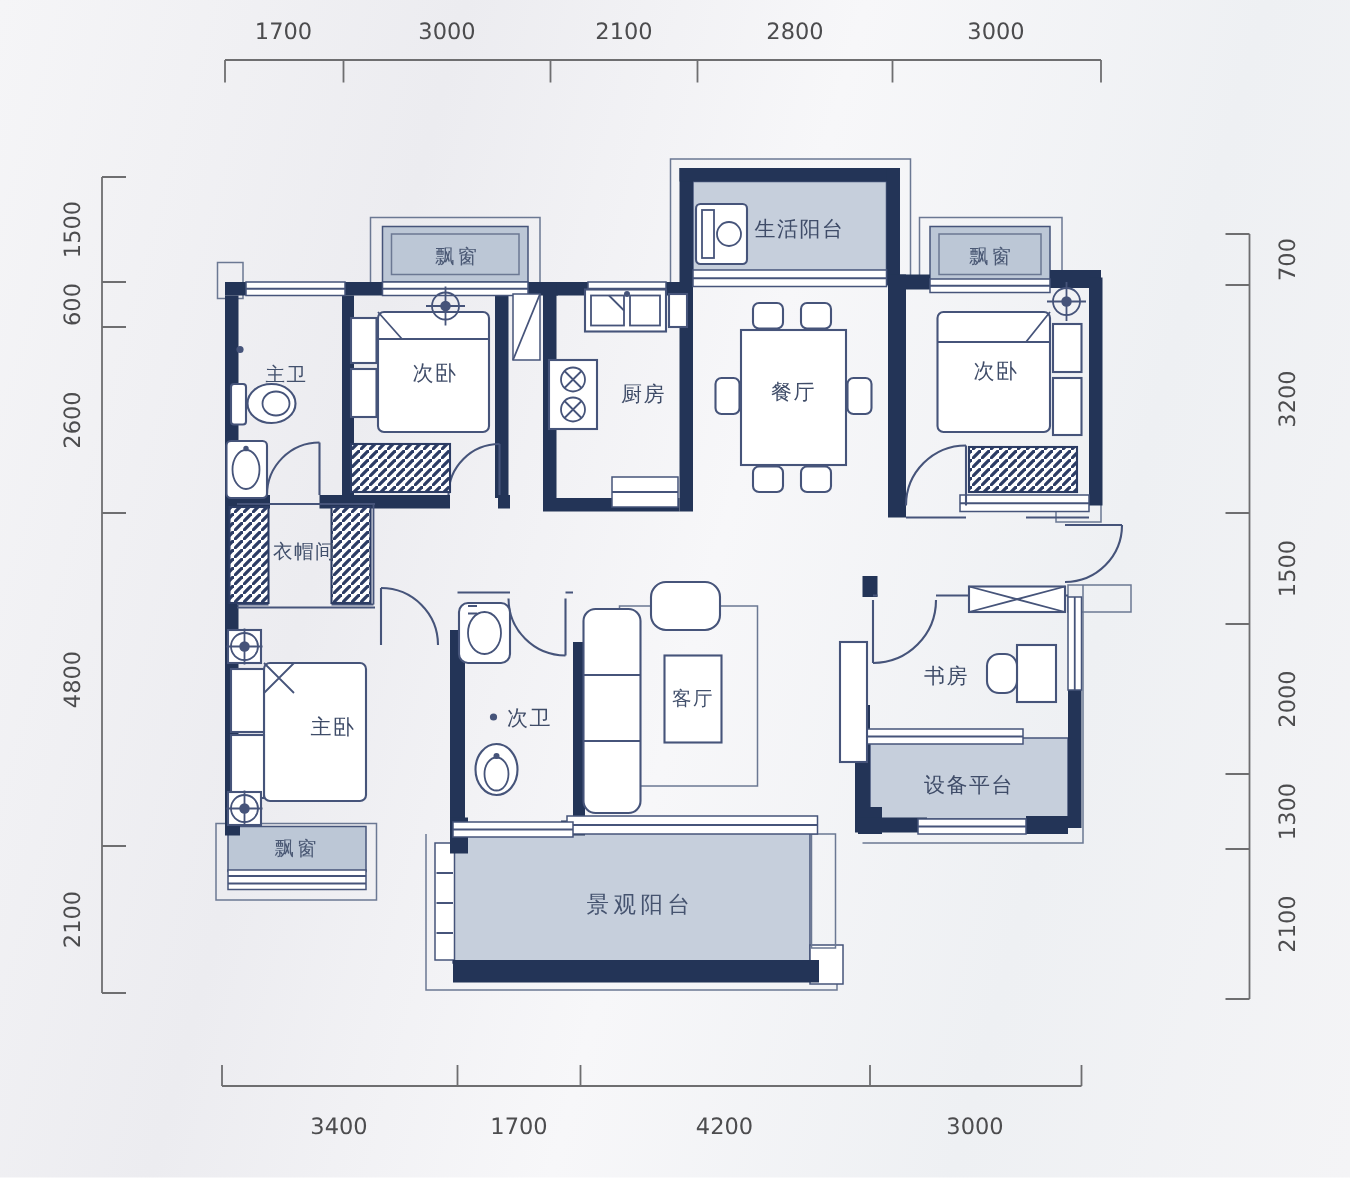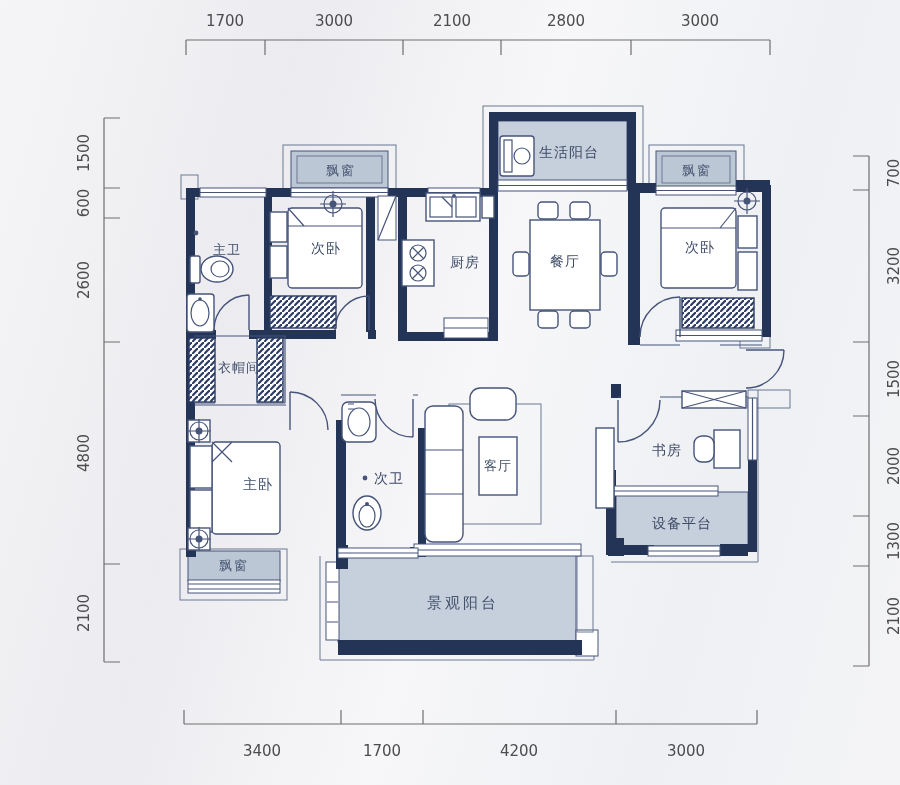--- a/index.html
+++ b/index.html
@@ -1,21 +1,21 @@
 <!DOCTYPE html>
 <html><head>
 <meta charset="utf-8">
 <style>
   html,body{margin:0;padding:0;}
   body{
     width:900px;height:785px;overflow:hidden;
     font-family:"DejaVu Sans","Liberation Sans",sans-serif;
     background:linear-gradient(105deg,#f5f5f7 0%,#ececf0 28%,#f7f7f9 52%,#eef0f3 76%,#f4f4f6 100%);
   }
-  .canvas{position:relative;width:796px;height:785px;margin-left:36px;}
+  .canvas{position:relative;width:796px;height:785px;}
   svg{position:absolute;left:0;top:0;}
   .wall{fill:#233457;stroke:none;}
   .thin{fill:none;stroke:#6b7893;stroke-width:1;}
   .furn{fill:#ffffff;stroke:#46547a;stroke-width:1.4;}
   .furnline{fill:none;stroke:#46547a;stroke-width:1.2;}
   .gray{fill:#c6cfdc;stroke:#46547a;stroke-width:1;}
   .graybay{fill:#bcc7d6;stroke:#46547a;stroke-width:1;}
   .win{fill:#ffffff;stroke:#46547a;stroke-width:1;}
   .door{fill:none;stroke:#46547a;stroke-width:1.4;}
   .dimline{stroke:#6e6e70;stroke-width:1.2;fill:none;}

